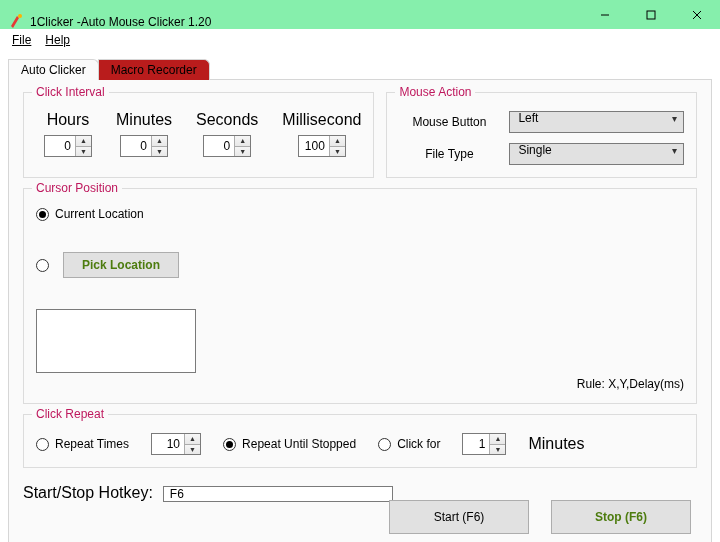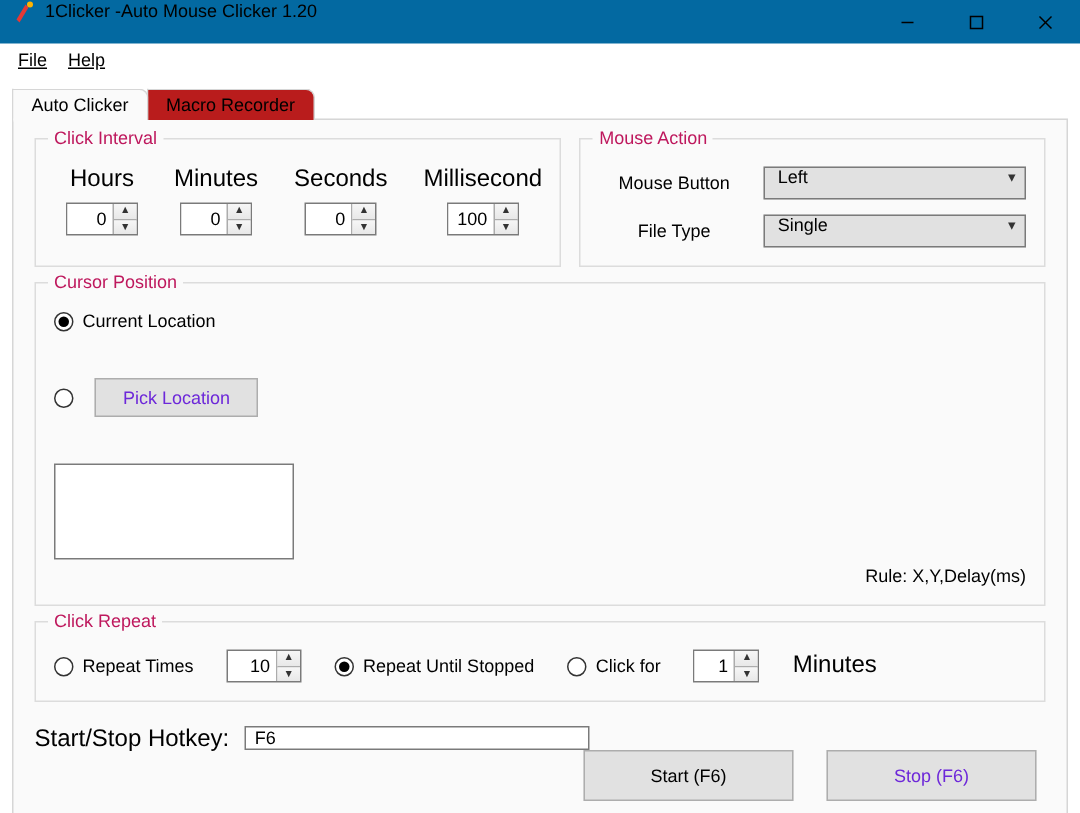--- a/index.html
+++ b/index.html
@@ -9,24 +9,24 @@
     font-size: 12px;
     background: #fff;
     color: #000;
     width: 720px;
     height: 542px;
     overflow: hidden;
   }
   
   .titlebar {
     display: flex;
-    align-items: flex-start;
+    align-items: flex-end;
     height: 30px;
     padding: 0 0 0 8px;
-    background: #0369a1;
+    background: #86efac;
     border-bottom: 1px solid #fff;
   }
   .titlebar .app-icon {
     width: 16px; height: 16px;
     margin-right: 6px;
     display: inline-flex; align-items: center; justify-content: center;
   }
   .titlebar .title { flex: none; font-size: 12px; }
   .titlebar .spacer { flex: 1; }
   .win-btns { display: flex; height: 100%; }
@@ -170,31 +170,31 @@
     content: ""; width: 7px; height: 7px; border-radius: 50%; background: #000;
   }
   .btn {
     display: inline-flex; align-items: center; justify-content: center;
     border: 1px solid #adadad;
     background: #e1e1e1;
     height: 26px;
     padding: 0 18px;
     font-size: 12px;
   }
-  .btn.disabled { color: #6d28d9; background: #e1e1e1; }
+  .btn.disabled { color: #4d7c0f; background: #e1e1e1; font-weight: bold; }
   .textarea {
     border: 1px solid #7a7a7a;
     background: #fff;
     width: 160px; height: 64px;
   }
   .rule-text { text-align: right; margin-top: 4px; font-size: 12px; }
   
   .repeat-row { display: flex; align-items: center; gap: 22px; flex-wrap: nowrap; }
   
-  .hotkey-row { display: flex; align-items: flex-start; gap: 10px; margin-top: 16px; }
+  .hotkey-row { display: flex; align-items: flex-end; gap: 10px; margin-top: 16px; }
   .textinput {
     border: 1px solid #7a7a7a;
     background: #fff;
     height: 16px; width: 230px;
     padding: 0 6px;
     font-size: 12px;
     font-family: inherit;
   }
   
   .footer {

